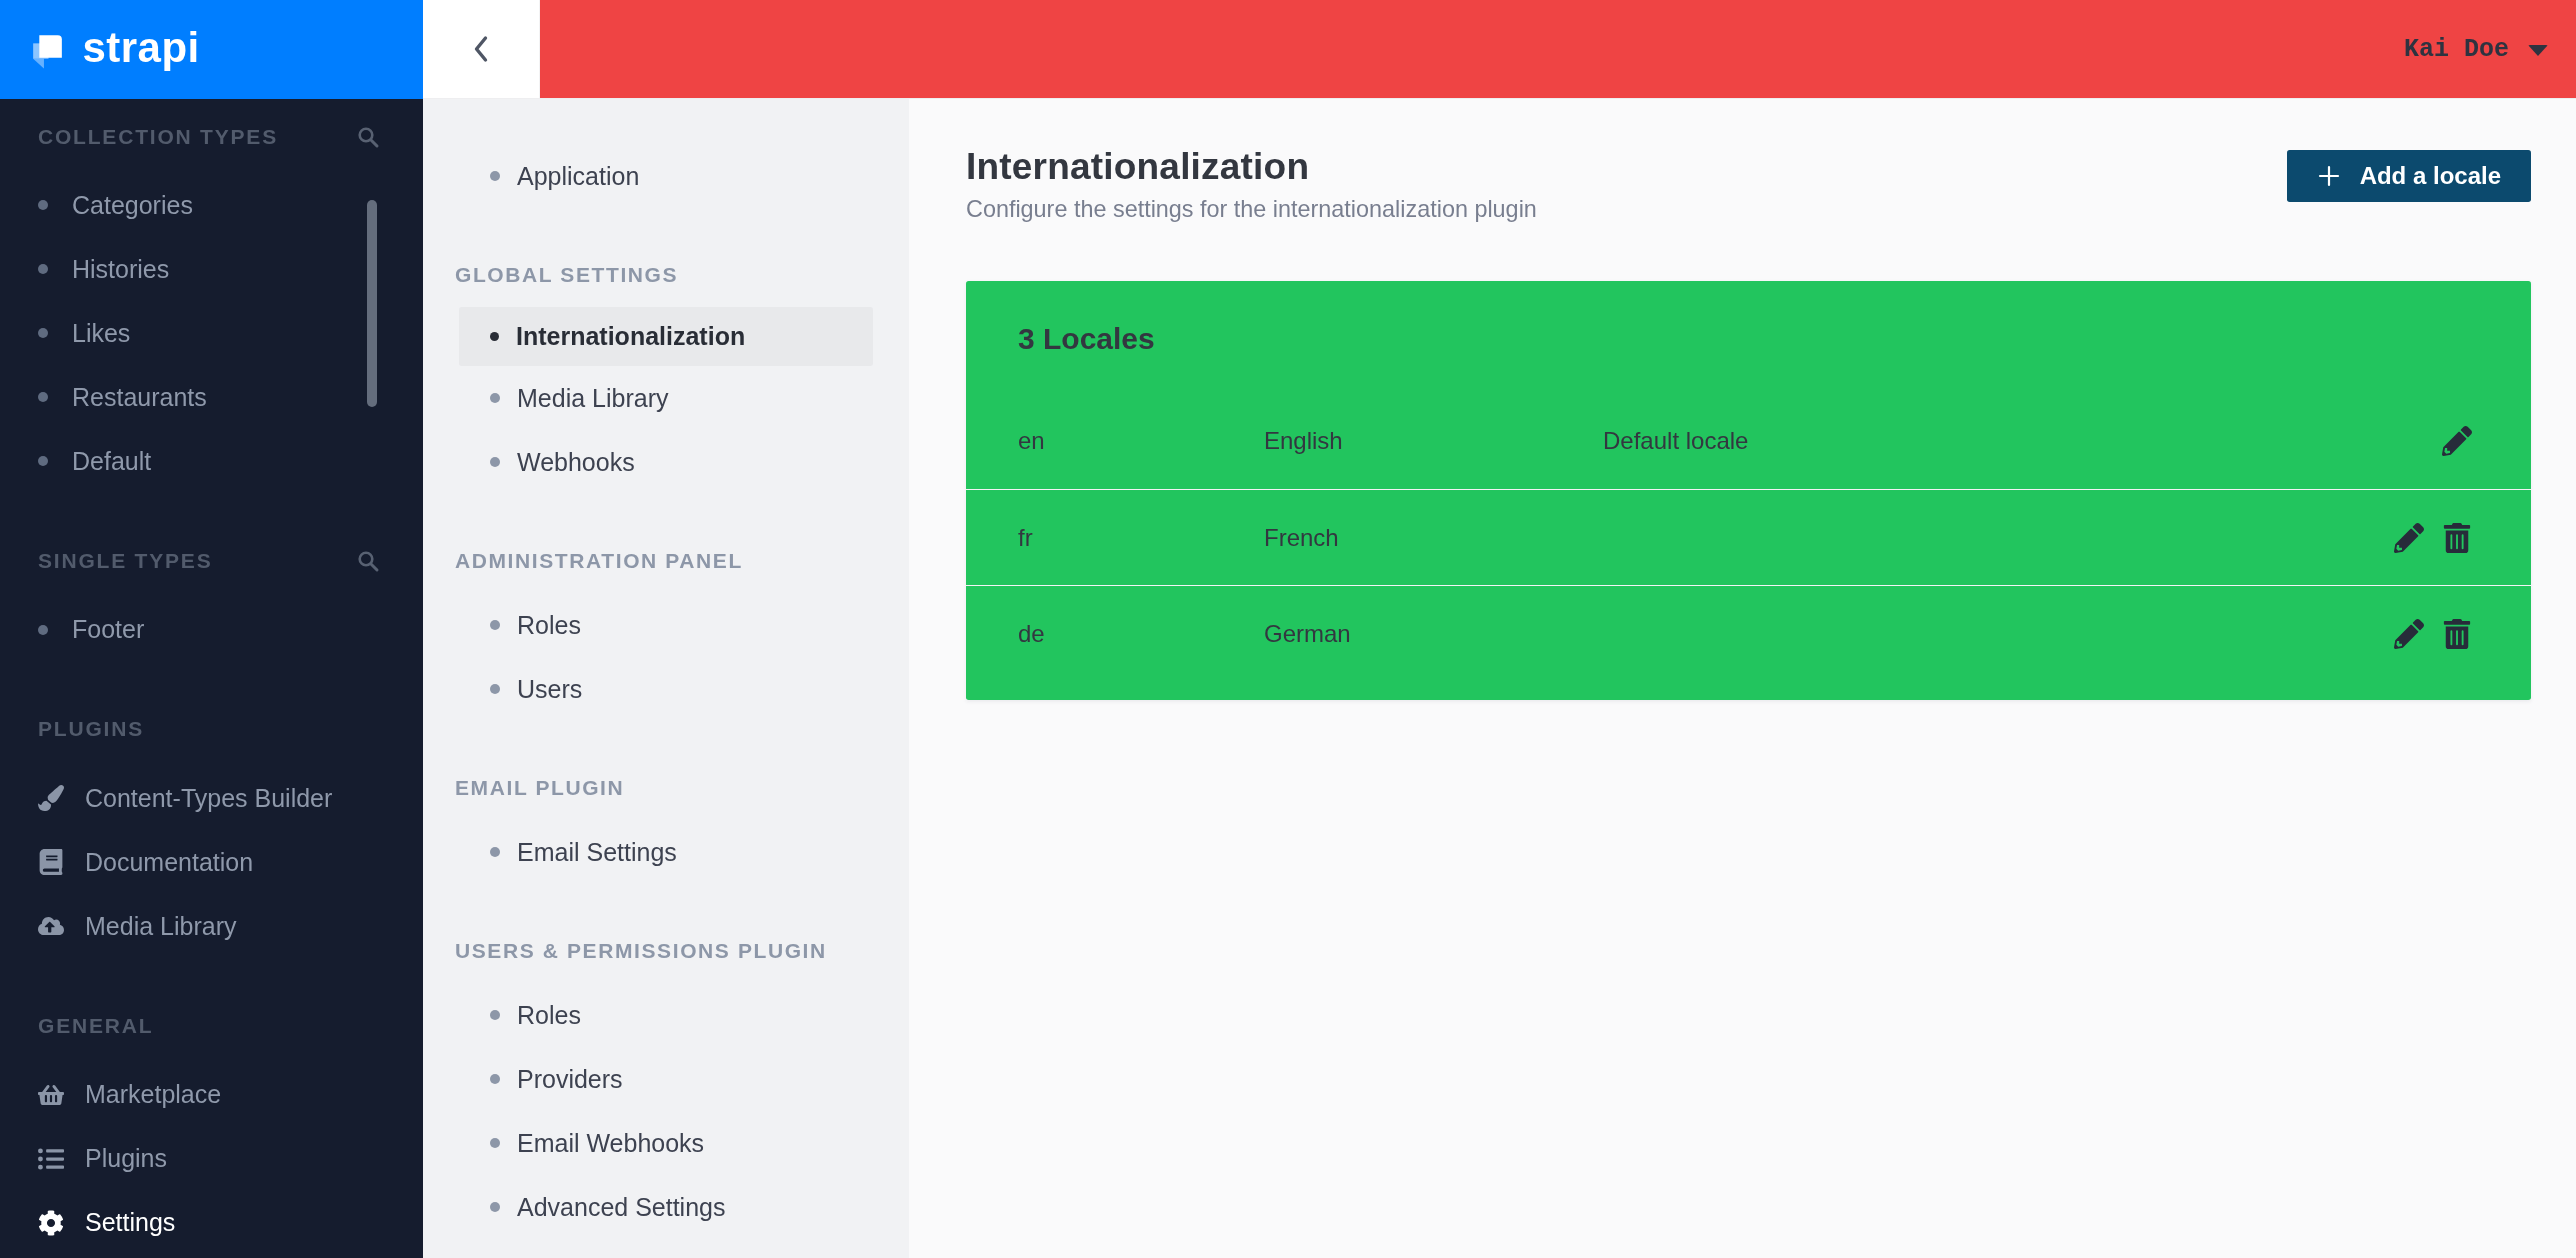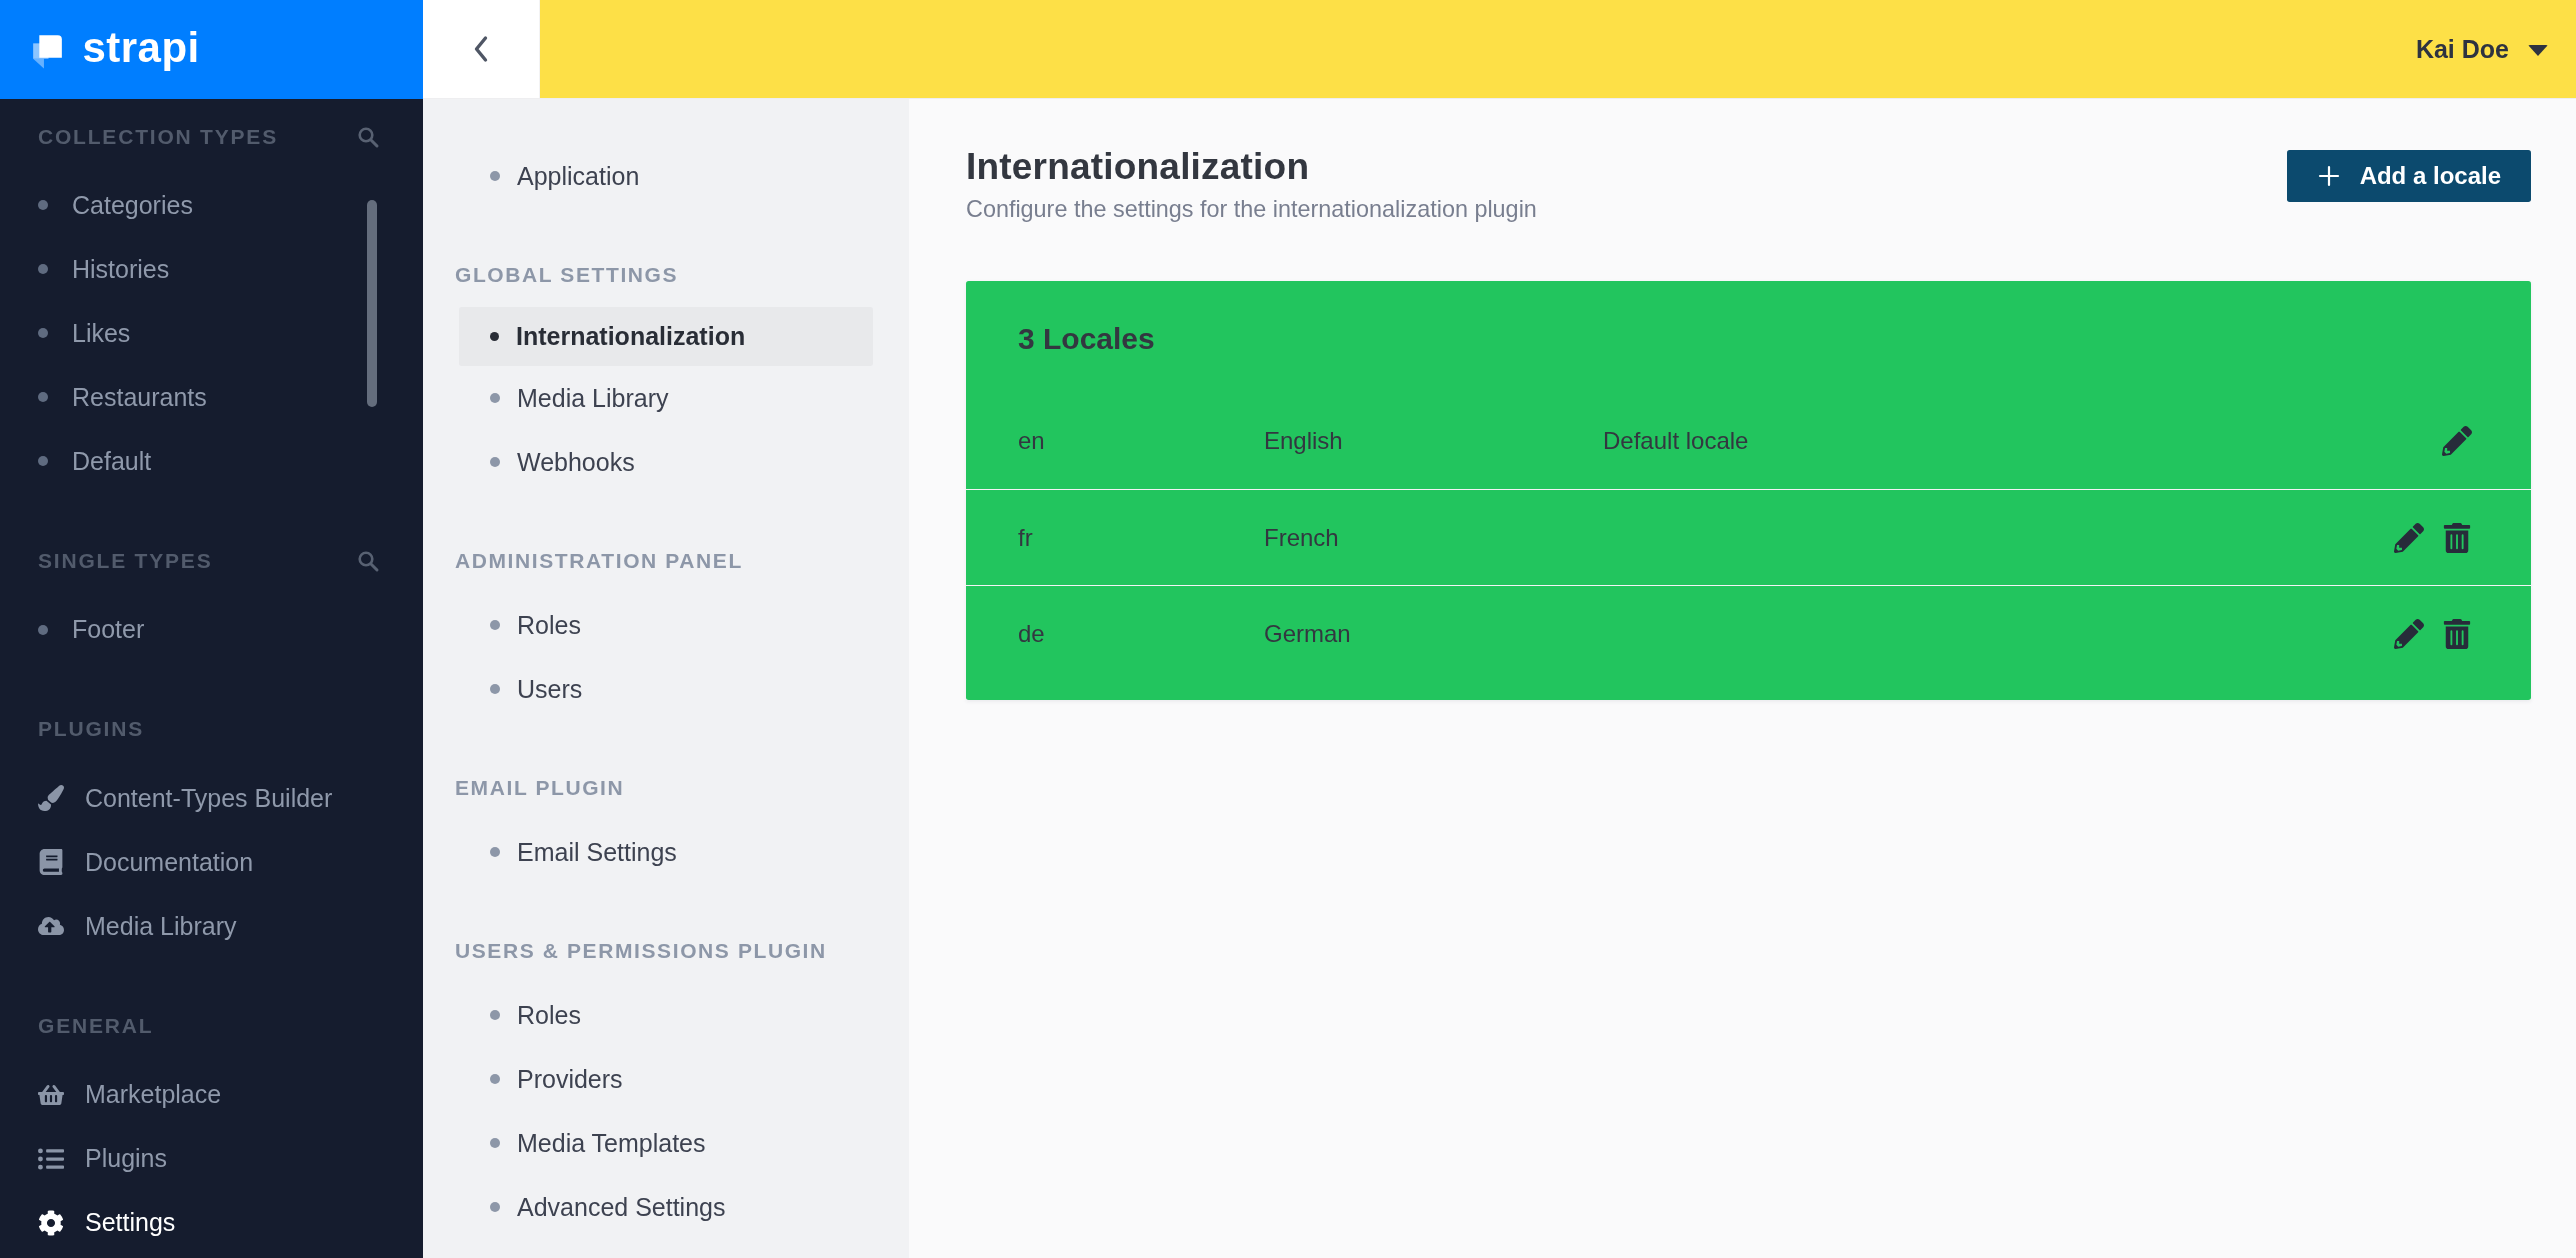--- a/index.html
+++ b/index.html
@@ -20,21 +20,21 @@
   .side-list { list-style:none; margin-top:23.4px; }
   .side-item { height:64px; display:flex; align-items:center; padding-left:38px; color:#8f99ab; font-size:25px; cursor:pointer; }
   .side-item .bullet { width:10px; height:10px; border-radius:50%; background:#5f6b80; margin-right:24px; flex:none; }
   .side-item .item-ic { width:26px; height:26px; color:#8b95a7; margin-right:21px; flex:none; }
   .side-item.active { color:#ffffff; }
   .side-item.active .item-ic { color:#ffffff; }
   .side-scrollbar { position:absolute; left:367px; top:200px; width:10px; height:207px; border-radius:5.4px; background:#646d7d; }
 
   
   .right { flex:1; display:flex; flex-direction:column; min-width:0; }
-  .topbar { height:99px; min-height:99px; background:#fde047; border-bottom:0.9px solid #eeeef0; display:flex; align-items:center; }
+  .topbar { height:99px; min-height:99px; background:#ef4444; border-bottom:0.9px solid #eeeef0; display:flex; align-items:center;font-family:Liberation Mono, monospace; }
   .back-btn { width:117px; height:100%; border-right:0.9px solid #f3f3f4; display:flex; align-items:center; justify-content:center; cursor:pointer; background:#fff; }
   .back-btn svg { width:25px; height:32px; color:#4f5665; }
   .topbar-spacer { flex:1; }
   .user-menu { display:flex; align-items:center; margin-right:28px; cursor:pointer; }
   .user-name { font-size:25px; font-weight:600; color:#2e3340; }
   .caret-down { width:0; height:0; border-left:10px solid transparent; border-right:10px solid transparent; border-top:11.7px solid #2e3340; border-radius:1.8px; margin-left:19px; margin-top:2.7px; }
 
   .body-row { flex:1; display:flex; min-height:0; }
 
   
@@ -263,21 +263,21 @@
           <li class="sn-item">
               <span class="bullet"></span>
               <span>Roles</span>
             </li>
           <li class="sn-item">
               <span class="bullet"></span>
               <span>Providers</span>
             </li>
           <li class="sn-item">
               <span class="bullet"></span>
-              <span>Media Templates</span>
+              <span>Email Webhooks</span>
             </li>
           <li class="sn-item">
               <span class="bullet"></span>
               <span>Advanced Settings</span>
             </li>
         </ul>
       </section>
     </nav>
 
     <main class="content">

